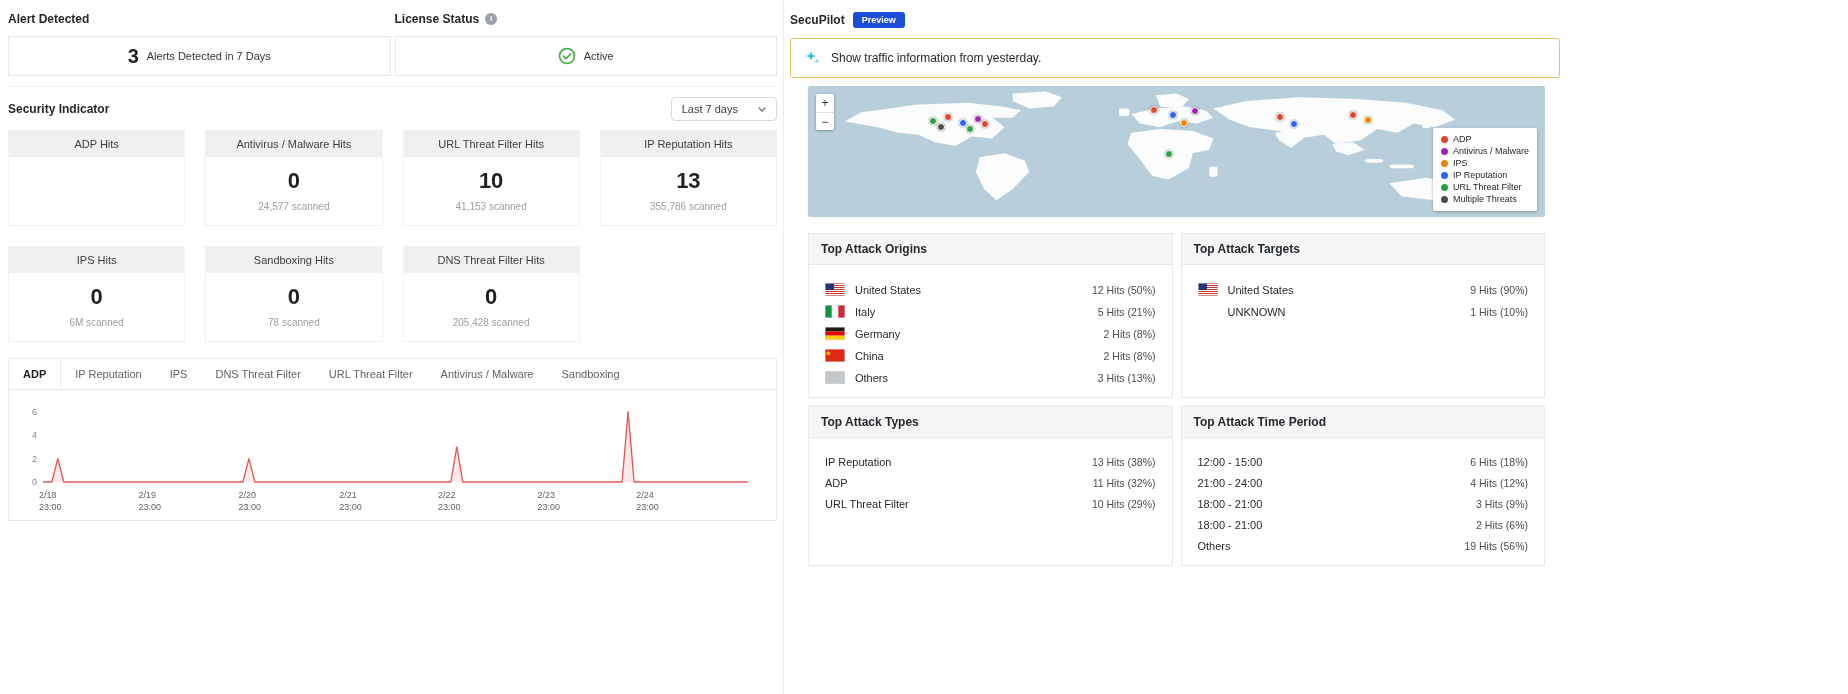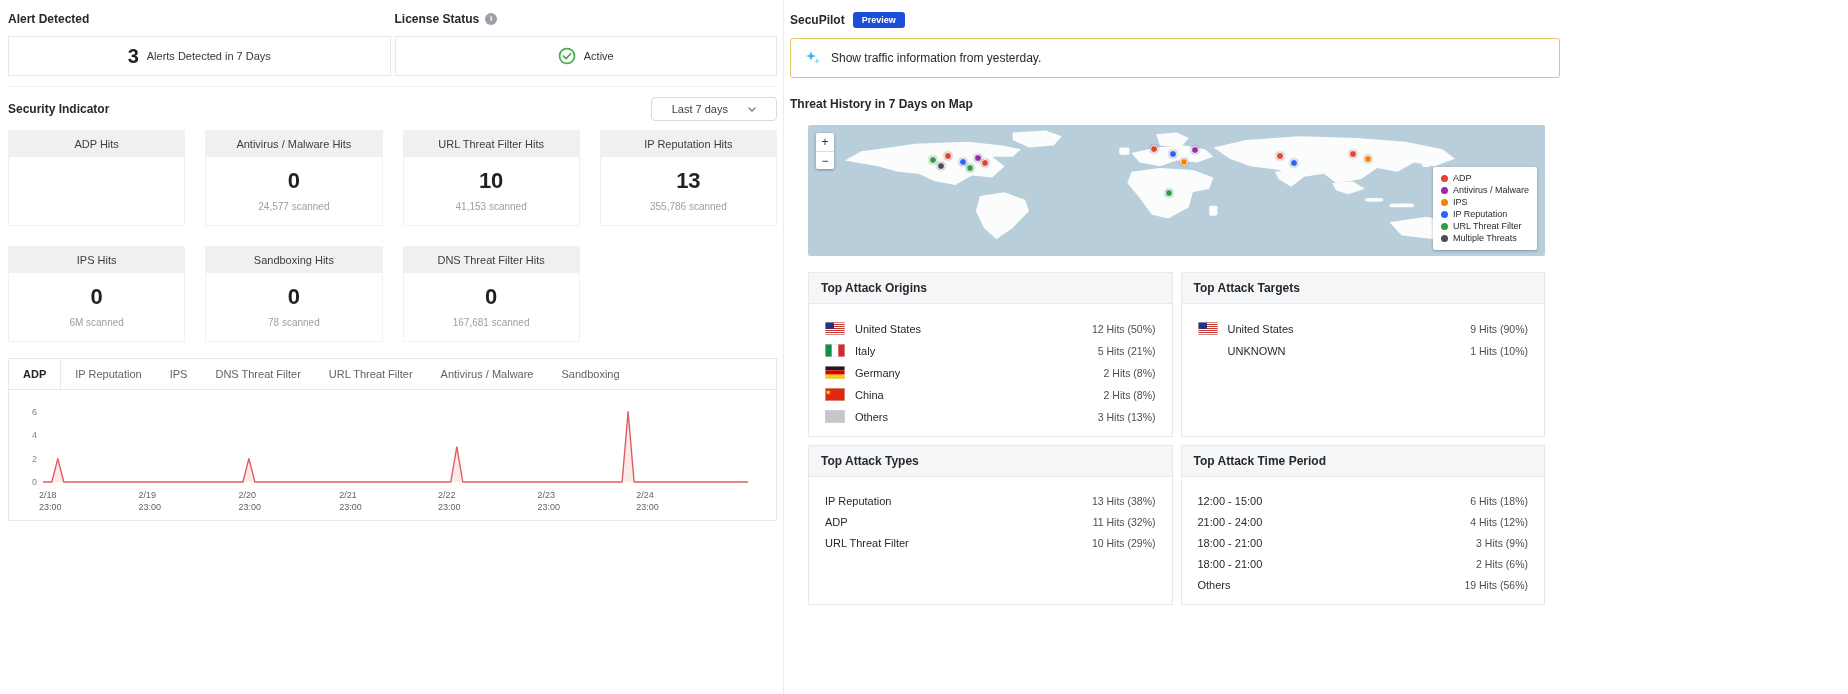--- a/index.html
+++ b/index.html
@@ -19,21 +19,21 @@
   .top-block { flex:1; }
   .top-block .sec-title { margin-bottom:10px; }
   .info-panel { height:40px; border:1px solid #e8e8e8; background:#fff; display:flex; align-items:center; justify-content:center; gap:8px; }
   .alert-count { font-size:20px; font-weight:700; color:#1f2123; }
   .alert-label { font-size:11px; color:#33373b; }
   .status-text { font-size:11px; color:#33373b; }
   .info-icon { width:12px; height:12px; border-radius:50%; background:#9aa0a6; color:#fff; font-size:8px; line-height:12px; text-align:center; font-weight:700; }
 
   
   .si-row { display:flex; justify-content:space-between; align-items:center; margin-top:9px; height:26px; }
-  .dropdown { display:flex; align-items:center; gap:20px; border:1px solid #d8dadd; border-radius:4px; padding:5px 20px; font-size:11px; color:#3c4043; background:#fff; cursor:pointer; }
+  .dropdown { display:flex; align-items:center; gap:20px; border:1px solid #d8dadd; border-radius:4px; padding:5px 10px; font-size:11px; color:#3c4043; background:#fff; cursor:pointer; }
   .chev svg { display:block; }
 
   
   .stats-grid { display:grid; grid-template-columns:repeat(4,1fr); gap:20px; margin-top:8px; }
   .stat-card { background:#fff; border:1px solid #f1f1f2; }
   .stat-card.empty { border:none; background:transparent; }
   .stat-head { background:#f0f0f1; font-size:11px; color:#3c4043; text-align:center; padding:7px 4px; }
   .stat-body { text-align:center; padding:11px 0 12px; }
   .stat-value { font-size:22px; font-weight:700; color:#1f2123; }
   .stat-sub { font-size:10px; color:#9aa0a6; margin-top:7px; min-height:12px; }
@@ -151,21 +151,21 @@
           <div class="stat-head">Sandboxing Hits</div>
     <div class="stat-body">
       <div class="stat-value">0</div>
       <div class="stat-sub">78 scanned</div>
     </div>
         </div>
         <div class="stat-card">
           <div class="stat-head">DNS Threat Filter Hits</div>
     <div class="stat-body">
       <div class="stat-value">0</div>
-      <div class="stat-sub">167,681 scanned</div>
+      <div class="stat-sub">205,428 scanned</div>
     </div>
         </div>
         <div class="stat-card empty"></div>
       </div>
 
     <div class="chart-panel">
       <div class="tabs">
           <div class="tab active">ADP</div>
           <div class="tab">IP Reputation</div>
           <div class="tab">IPS</div>
@@ -209,23 +209,20 @@
     <div class="suggestion">
       <span style="display:flex;">
         <svg width="16" height="16" viewBox="0 0 16 16">
             <path d="M6 1 L7.2 4.8 L11 6 L7.2 7.2 L6 11 L4.8 7.2 L1 6 L4.8 4.8 Z" fill="#2fb9ea"></path>
             <path d="M12 8 L12.8 10.2 L15 11 L12.8 11.8 L12 14 L11.2 11.8 L9 11 L11.2 10.2 Z" fill="#7fd4f2"></path>
           </svg>
       </span>
       <span class="suggestion-text">Show traffic information from yesterday.</span>
     </div>
 
-    <div class="map-title-row">
-      <div class="sec-title">Threat History in 7 Days on Map</div>
-    </div>
 
     <div class="map-box">
       <svg class="map-svg" viewBox="0 0 360 140" preserveAspectRatio="none">
         <g fill="#fbfcfc">
           <path d="M18 38 L26 28 L40 24 L52 20 L78 18 L95 22 L104 26 L100 34 L90 34 L96 44 L90 56 L80 54 L72 64 L62 60 L54 52 L44 50 L34 44 Z"></path>
           <path d="M100 8 L116 6 L124 12 L120 22 L108 24 L100 16 Z"></path>
           <path d="M84 76 L96 72 L106 80 L108 92 L100 110 L92 122 L86 110 L82 92 Z"></path>
           <rect x="152" y="24" width="5" height="8" rx="1.5"></rect>
           <path d="M170 10 L180 8 L186 14 L182 24 L172 22 Z"></path>
           <path d="M158 30 L170 24 L184 22 L194 26 L198 34 L190 40 L180 38 L172 44 L162 40 Z"></path>

